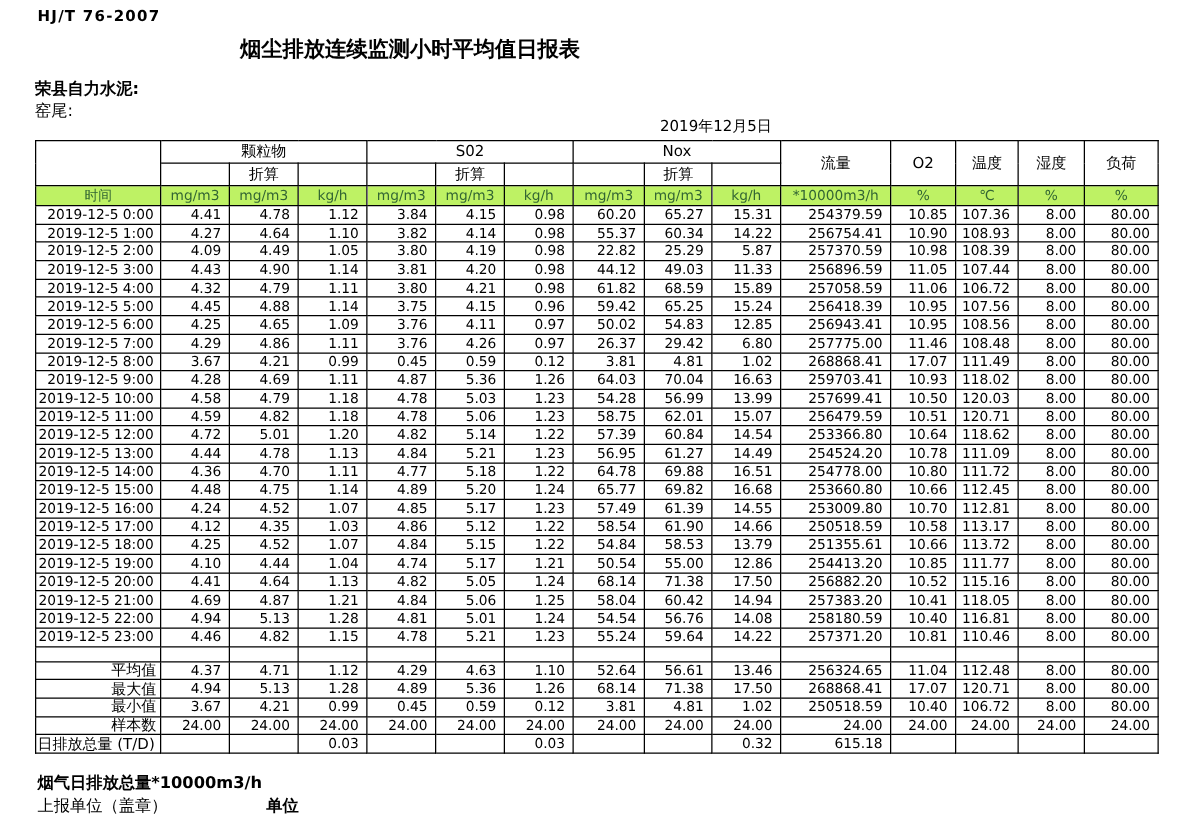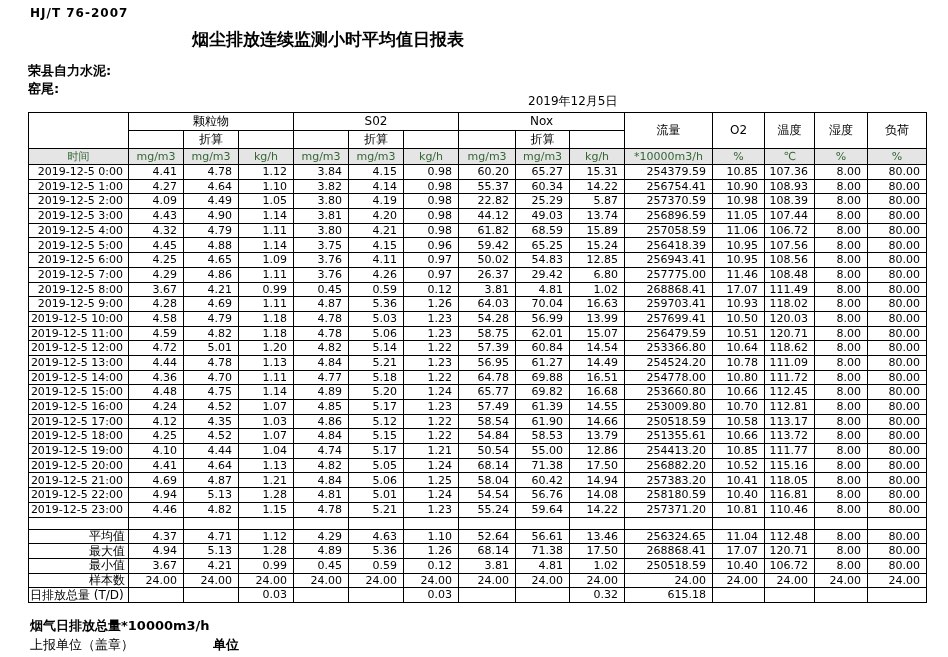--- a/index.html
+++ b/index.html
@@ -4,29 +4,29 @@
 <style>
   html,body{margin:0;padding:0;}
   body{
     width:948px;height:657px;background:#ffffff;position:relative;
     font-family:"DejaVu Sans",sans-serif;color:#000;overflow:hidden;
   }
   .abs{position:absolute;}
   .std-code{left:30px;top:6px;font-size:12px;font-weight:bold;letter-spacing:1px;}
   .title{left:28px;top:28px;width:600px;text-align:center;font-size:17px;font-weight:bold;}
   .company{left:28px;top:62px;font-size:13px;font-weight:bold;}
-  .station{left:28px;top:80px;font-size:13px;font-weight:bold;}
+  .station{left:28px;top:80px;font-size:13px;font-weight:normal;}
   .date{left:528px;top:81px;font-size:12px;margin-top:12px;}
 
   .tbl-wrap{left:28px;top:112px;}
   table{border-collapse:collapse;table-layout:fixed;width:899px;}
   td{border:1px solid #000;overflow:hidden;white-space:nowrap;
      font-size:11px;line-height:1.05;padding:0;}
   thead td{text-align:center;font-size:12px;height:17px;vertical-align:middle;}
-  tr.units td{background:#e5e5e5;color:#336633;text-align:center;font-size:11px;height:15px;}
+  tr.units td{background:#bef264;color:#336633;text-align:center;font-size:11px;height:15px;}
   tbody td{height:13.7px;text-align:right;padding-right:6px;vertical-align:middle;}
   tbody td.time-cell{padding-right:5px;margin-left:15px;}
   tbody tr.spacer td{height:11px;}
   tbody td.sum-label{font-size:12px;padding-right:3px;margin-left:43px;}
   tbody td.sum-label-left{font-size:12px;text-align:left;padding-left:1px;padding-right:0;}
 
   .foot1{left:30px;top:617px;font-size:13px;font-weight:bold;}
   .foot2{left:30px;top:636px;font-size:13px;font-weight:normal;}
   .foot3{left:213px;top:636px;font-size:13px;font-weight:bold;}
 </style>
@@ -154,21 +154,21 @@
         <tr>
           <td class="time-cell">2019-12-5 3:00</td>
           <td>4.43</td>
           <td>4.90</td>
           <td>1.14</td>
           <td>3.81</td>
           <td>4.20</td>
           <td>0.98</td>
           <td>44.12</td>
           <td>49.03</td>
-          <td>13.74</td>
+          <td>11.33</td>
           <td>256896.59</td>
           <td>11.05</td>
           <td>107.44</td>
           <td>8.00</td>
           <td>80.00</td>
         </tr>
         <tr>
           <td class="time-cell">2019-12-5 4:00</td>
           <td>4.32</td>
           <td>4.79</td>

